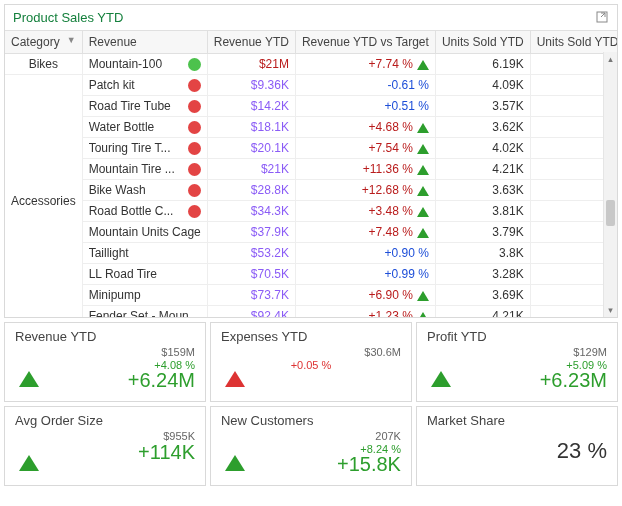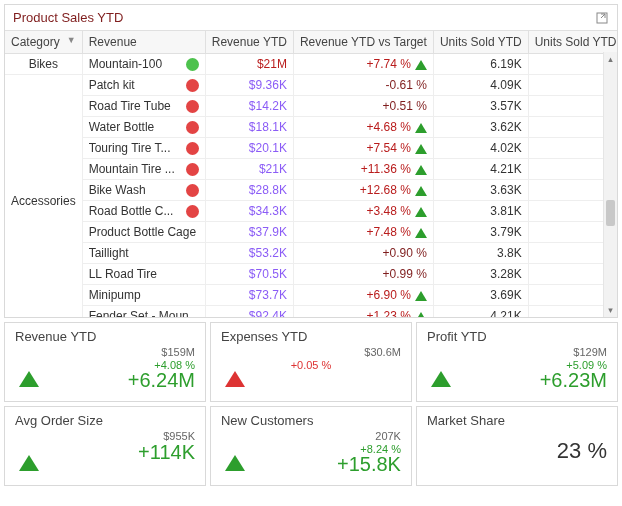--- a/index.html
+++ b/index.html
@@ -12,23 +12,23 @@
     color: #333;
     width: 622px;
   }
   .panel {
     border: 1px solid #d9d9d9;
     margin: 4px;
   }
   .panel-title {
     padding: 5px 8px;
     font-size: 13px;
-    color: #7f1d1d;
+    color: #15803d;
     display: flex;
-    align-items: flex-end;
+    align-items: flex-start;
     justify-content: space-between;
     gap: 8px;
   }
   .maximize-icon {
     width: 14px;
     height: 14px;
     display: inline-flex;
     align-items: center;
     justify-content: center;
   }
@@ -71,21 +71,21 @@
     width: 13px;
     height: 13px;
     border-radius: 50%;
     vertical-align: middle;
     margin-left: 6px;
   }
   .circle.green { background: #4dc24d; }
   .circle.red { background: #e34444; }
   .rev-red { color: #8b5cf6; }
   .pct-green { color: #b91c1c; }
-  .pct-grey { color: #7f1d1d; margin-left: 39px; }
+  .pct-grey { color: #1d4ed8; margin-left: 39px; }
   .tri {
     display: inline-block;
     width: 0;
     height: 0;
     vertical-align: middle;
     margin-left: 4px;
   }
   .tri.up-green {
     border-left: 6px solid transparent;
     border-right: 6px solid transparent;
@@ -303,21 +303,21 @@
               </div>
             </td>
             <td class="num rev-red">$34.3K</td>
             <td class="num"><span class="pct-green">+3.48 %</span><span class="tri up-green"></span></td>
             <td class="num">3.81K</td>
             <td class="num" style="padding-right: 18px;"></td>
           </tr>
           <tr class="data-row">
             <td>
               <div class="prod-cell">
-                <span>Product Bottle Cage</span>
+                <span>Mountain Units Cage</span>
               </div>
             </td>
             <td class="num rev-red">$37.9K</td>
             <td class="num"><span class="pct-green">+7.48 %</span><span class="tri up-green"></span></td>
             <td class="num">3.79K</td>
             <td class="num" style="padding-right: 18px;"></td>
           </tr>
           <tr class="data-row">
             <td>
               <div class="prod-cell">

